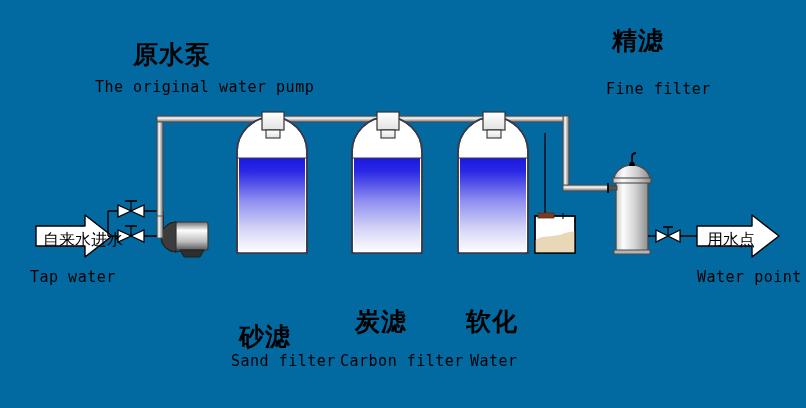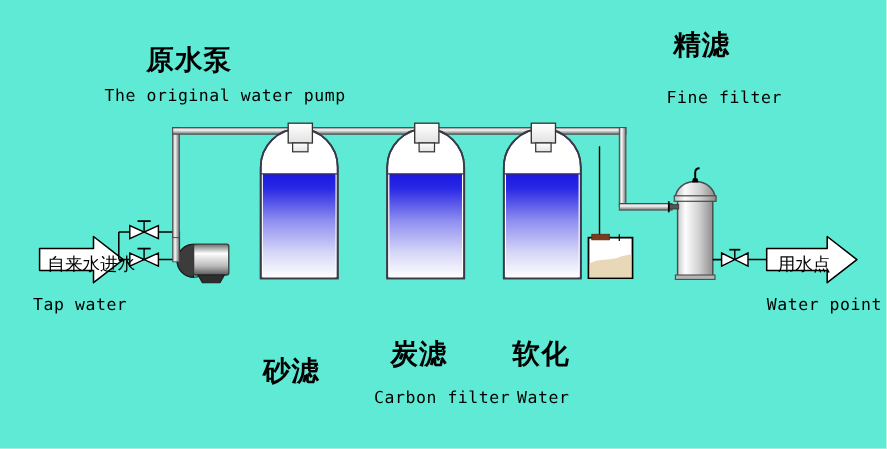--- a/index.html
+++ b/index.html
@@ -1,18 +1,18 @@
 <!DOCTYPE html>
 <html><head>
 <meta charset="utf-8">
 <style>
   html,body{margin:0;padding:0;background:#ffffff;}
   body{width:806px;height:408px;overflow:hidden;
        font-family:"DejaVu Sans","Liberation Sans",sans-serif;}
-  #stage{position:relative;width:806px;height:408px;background:#5eead4;}
+  #stage{position:relative;width:806px;height:408px;background:#0369a1;}
   #diagram{position:absolute;left:0;top:0;width:806px;height:408px;}
   .lbl{position:absolute;white-space:nowrap;color:#000;}
   .cn{font-size:25px;font-weight:600;letter-spacing:1px;
       font-family:"DejaVu Sans","Liberation Sans",sans-serif;}
   .en{font-size:15px;letter-spacing:0.5px;
       font-family:"DejaVu Sans Mono","Liberation Mono",monospace;}
   .arrow-txt{position:absolute;font-size:16px;color:#000;white-space:nowrap;
       font-family:Liberation Mono, monospace;}
 </style>
 </head>
@@ -188,20 +188,21 @@
   <div class="lbl cn" style="left:612px;top:24px;">精滤</div>
   <div class="lbl en" style="left:606px;top:80px;">Fine filter</div>
 
   <div class="arrow-txt" style="left:43px;top:230px;">自来水进水</div>
   <div class="lbl en" style="left:30px;top:268px;">Tap water</div>
 
   <div class="arrow-txt" style="left:707px;top:230px;">用水点</div>
   <div class="lbl en" style="left:697px;top:268px;">Water point</div>
 
   <div class="lbl cn" style="left:239px;top:320px;">砂滤</div>
+  <div class="lbl en" style="left:231px;top:352px;">Sand filter</div>
 
   <div class="lbl cn" style="left:355px;top:305px;">炭滤</div>
   <div class="lbl en" style="left:340px;top:352px;">Carbon filter</div>
 
   <div class="lbl cn" style="left:466px;top:305px;">软化</div>
   <div class="lbl en" style="left:470px;top:352px;">Water</div>
 
 </div>
 
 </body></html>

